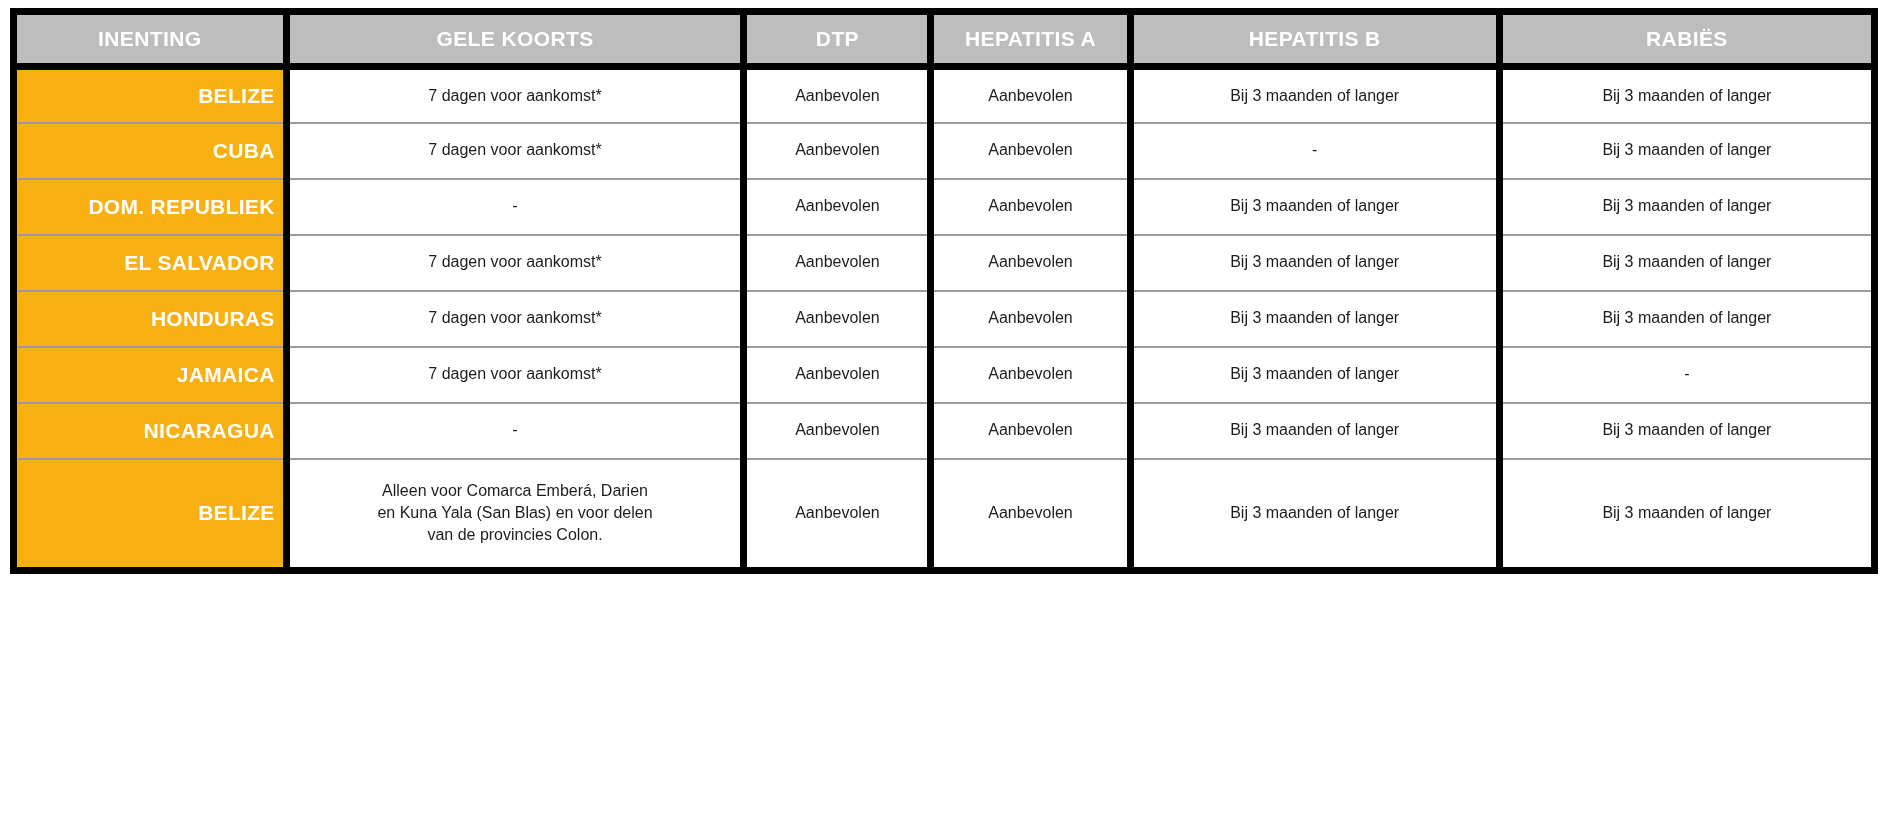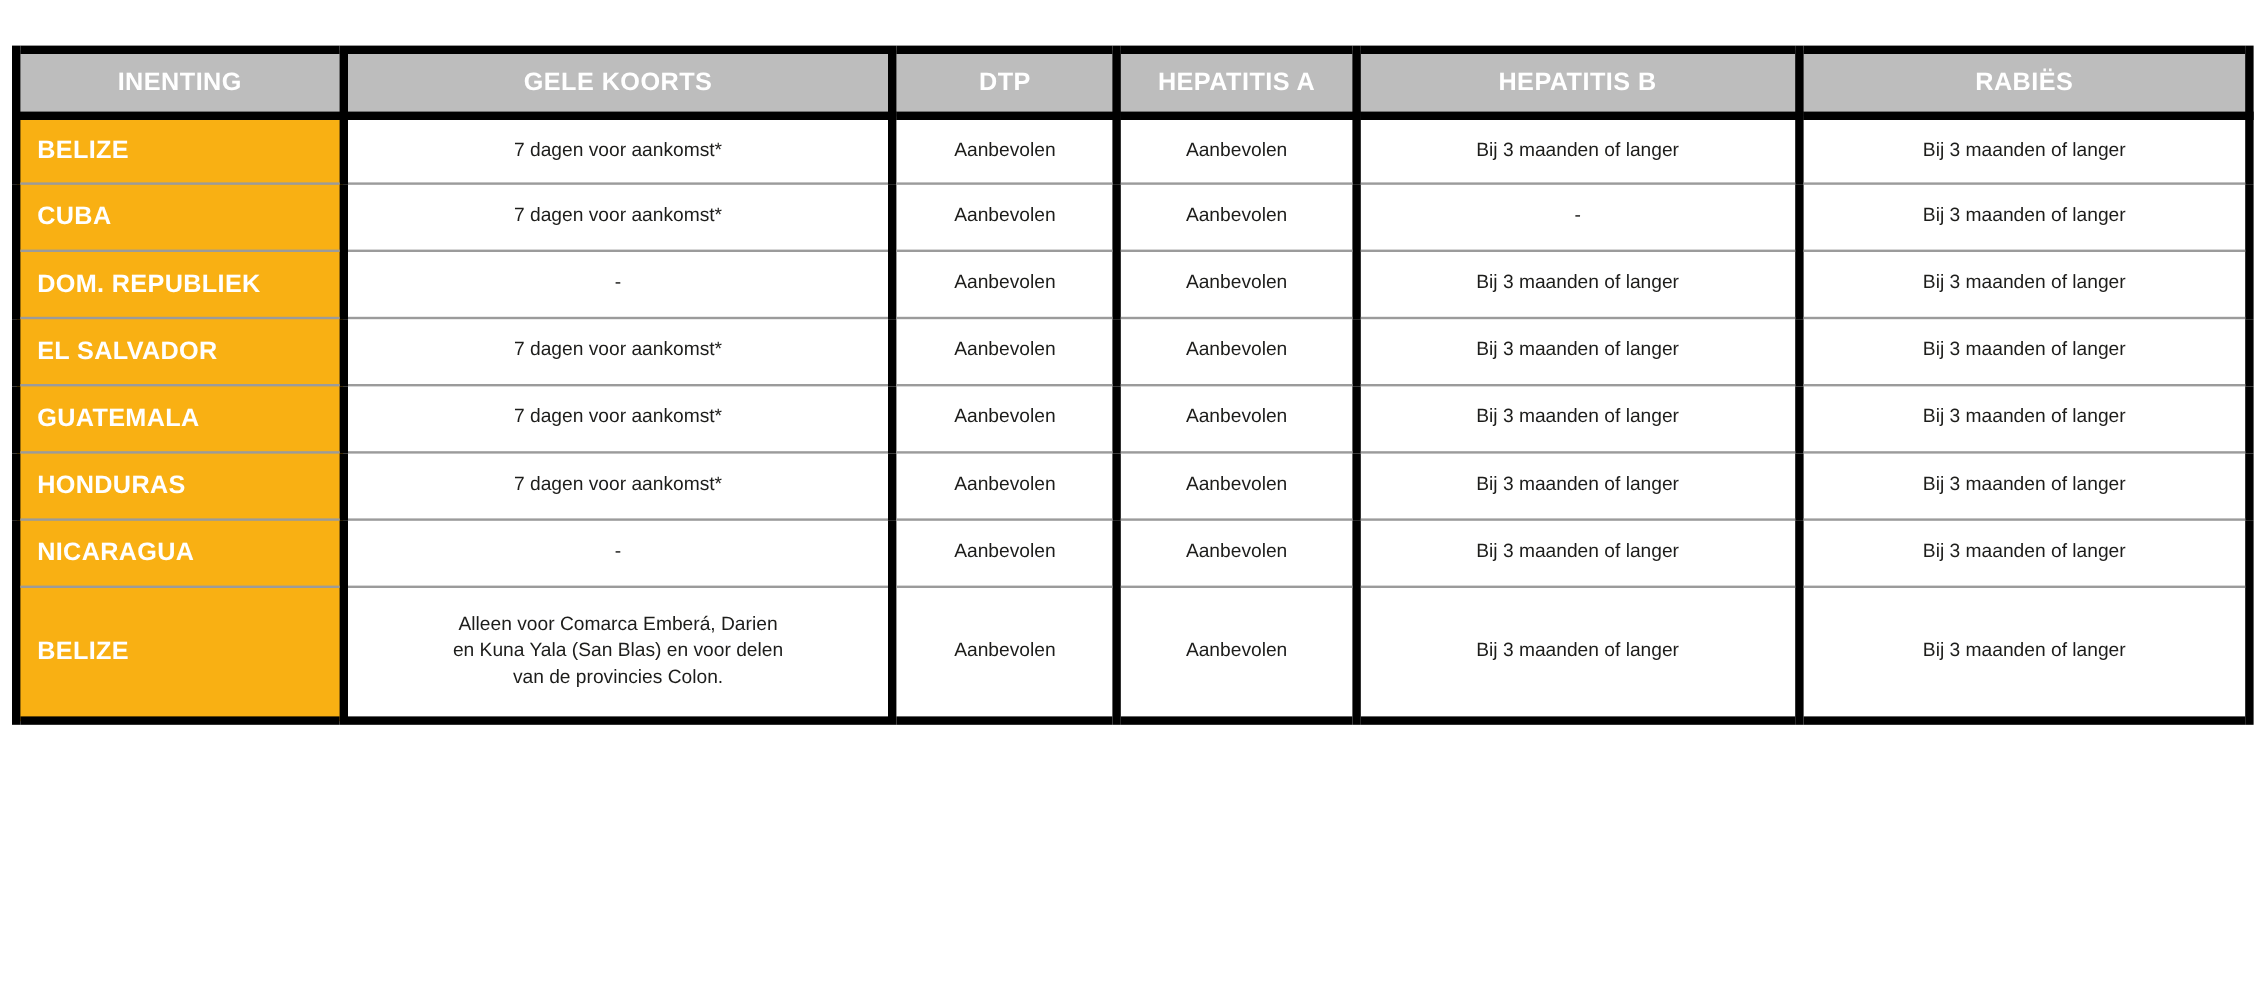--- a/index.html
+++ b/index.html
@@ -12,21 +12,20 @@
     width: 1890px;
     height: 824px;
     box-sizing: border-box;
     padding: 8px 10px;
   }
   table.vax {
     border-collapse: collapse;
     width: 1868px;
     table-layout: fixed;
     border: 7px solid var(--grid_black, #000000);
-    margin-top: 30px;
   }
   col.c-inenting   { width: 14.65%; }
   col.c-gelekoorts { width: 24.60%; }
   col.c-dtp        { width: 10.05%; }
   col.c-hepa       { width: 10.70%; }
   col.c-hepb       { width: 19.84%; }
   col.c-rabies     { width: 20.16%; }
 
   th.hdr {
     background: var(--header_bg, #bdbdbd);
@@ -50,21 +49,21 @@
     box-sizing: border-box;
   }
   tr.row { height: 56px; }
   tr.row.tall { height: 112px; }
   td.country {
     background: var(--country_bg, #f9b013);
     color: var(--country_text, #ffffff);
     font-weight: bold;
     font-size: 21px;
     letter-spacing: 0.3px;
-    text-align: left;
+    text-align: right;
     padding: 0 8px 0 14px;
   }
   td.cell {
     color: var(--cell_text, #1d1d1b);
     font-size: 16px;
     text-align: center;
     padding: 4px 10px;
     white-space: pre-line;
     line-height: 1.4;
   }
@@ -119,34 +118,34 @@
       </tr>
       <tr class="row">
         <td class="country">EL SALVADOR</td>
         <td class="cell">7 dagen voor aankomst*</td>
         <td class="cell">Aanbevolen</td>
         <td class="cell">Aanbevolen</td>
         <td class="cell">Bij 3 maanden of langer</td>
         <td class="cell">Bij 3 maanden of langer</td>
       </tr>
       <tr class="row">
-        <td class="country">GUATEMALA</td>
+        <td class="country">HONDURAS</td>
         <td class="cell">7 dagen voor aankomst*</td>
         <td class="cell">Aanbevolen</td>
         <td class="cell">Aanbevolen</td>
         <td class="cell">Bij 3 maanden of langer</td>
         <td class="cell">Bij 3 maanden of langer</td>
       </tr>
       <tr class="row">
-        <td class="country">HONDURAS</td>
+        <td class="country">JAMAICA</td>
         <td class="cell">7 dagen voor aankomst*</td>
         <td class="cell">Aanbevolen</td>
         <td class="cell">Aanbevolen</td>
         <td class="cell">Bij 3 maanden of langer</td>
-        <td class="cell">Bij 3 maanden of langer</td>
+        <td class="cell">-</td>
       </tr>
       <tr class="row">
         <td class="country">NICARAGUA</td>
         <td class="cell">-</td>
         <td class="cell">Aanbevolen</td>
         <td class="cell">Aanbevolen</td>
         <td class="cell">Bij 3 maanden of langer</td>
         <td class="cell">Bij 3 maanden of langer</td>
       </tr>
       <tr class="row tall">

